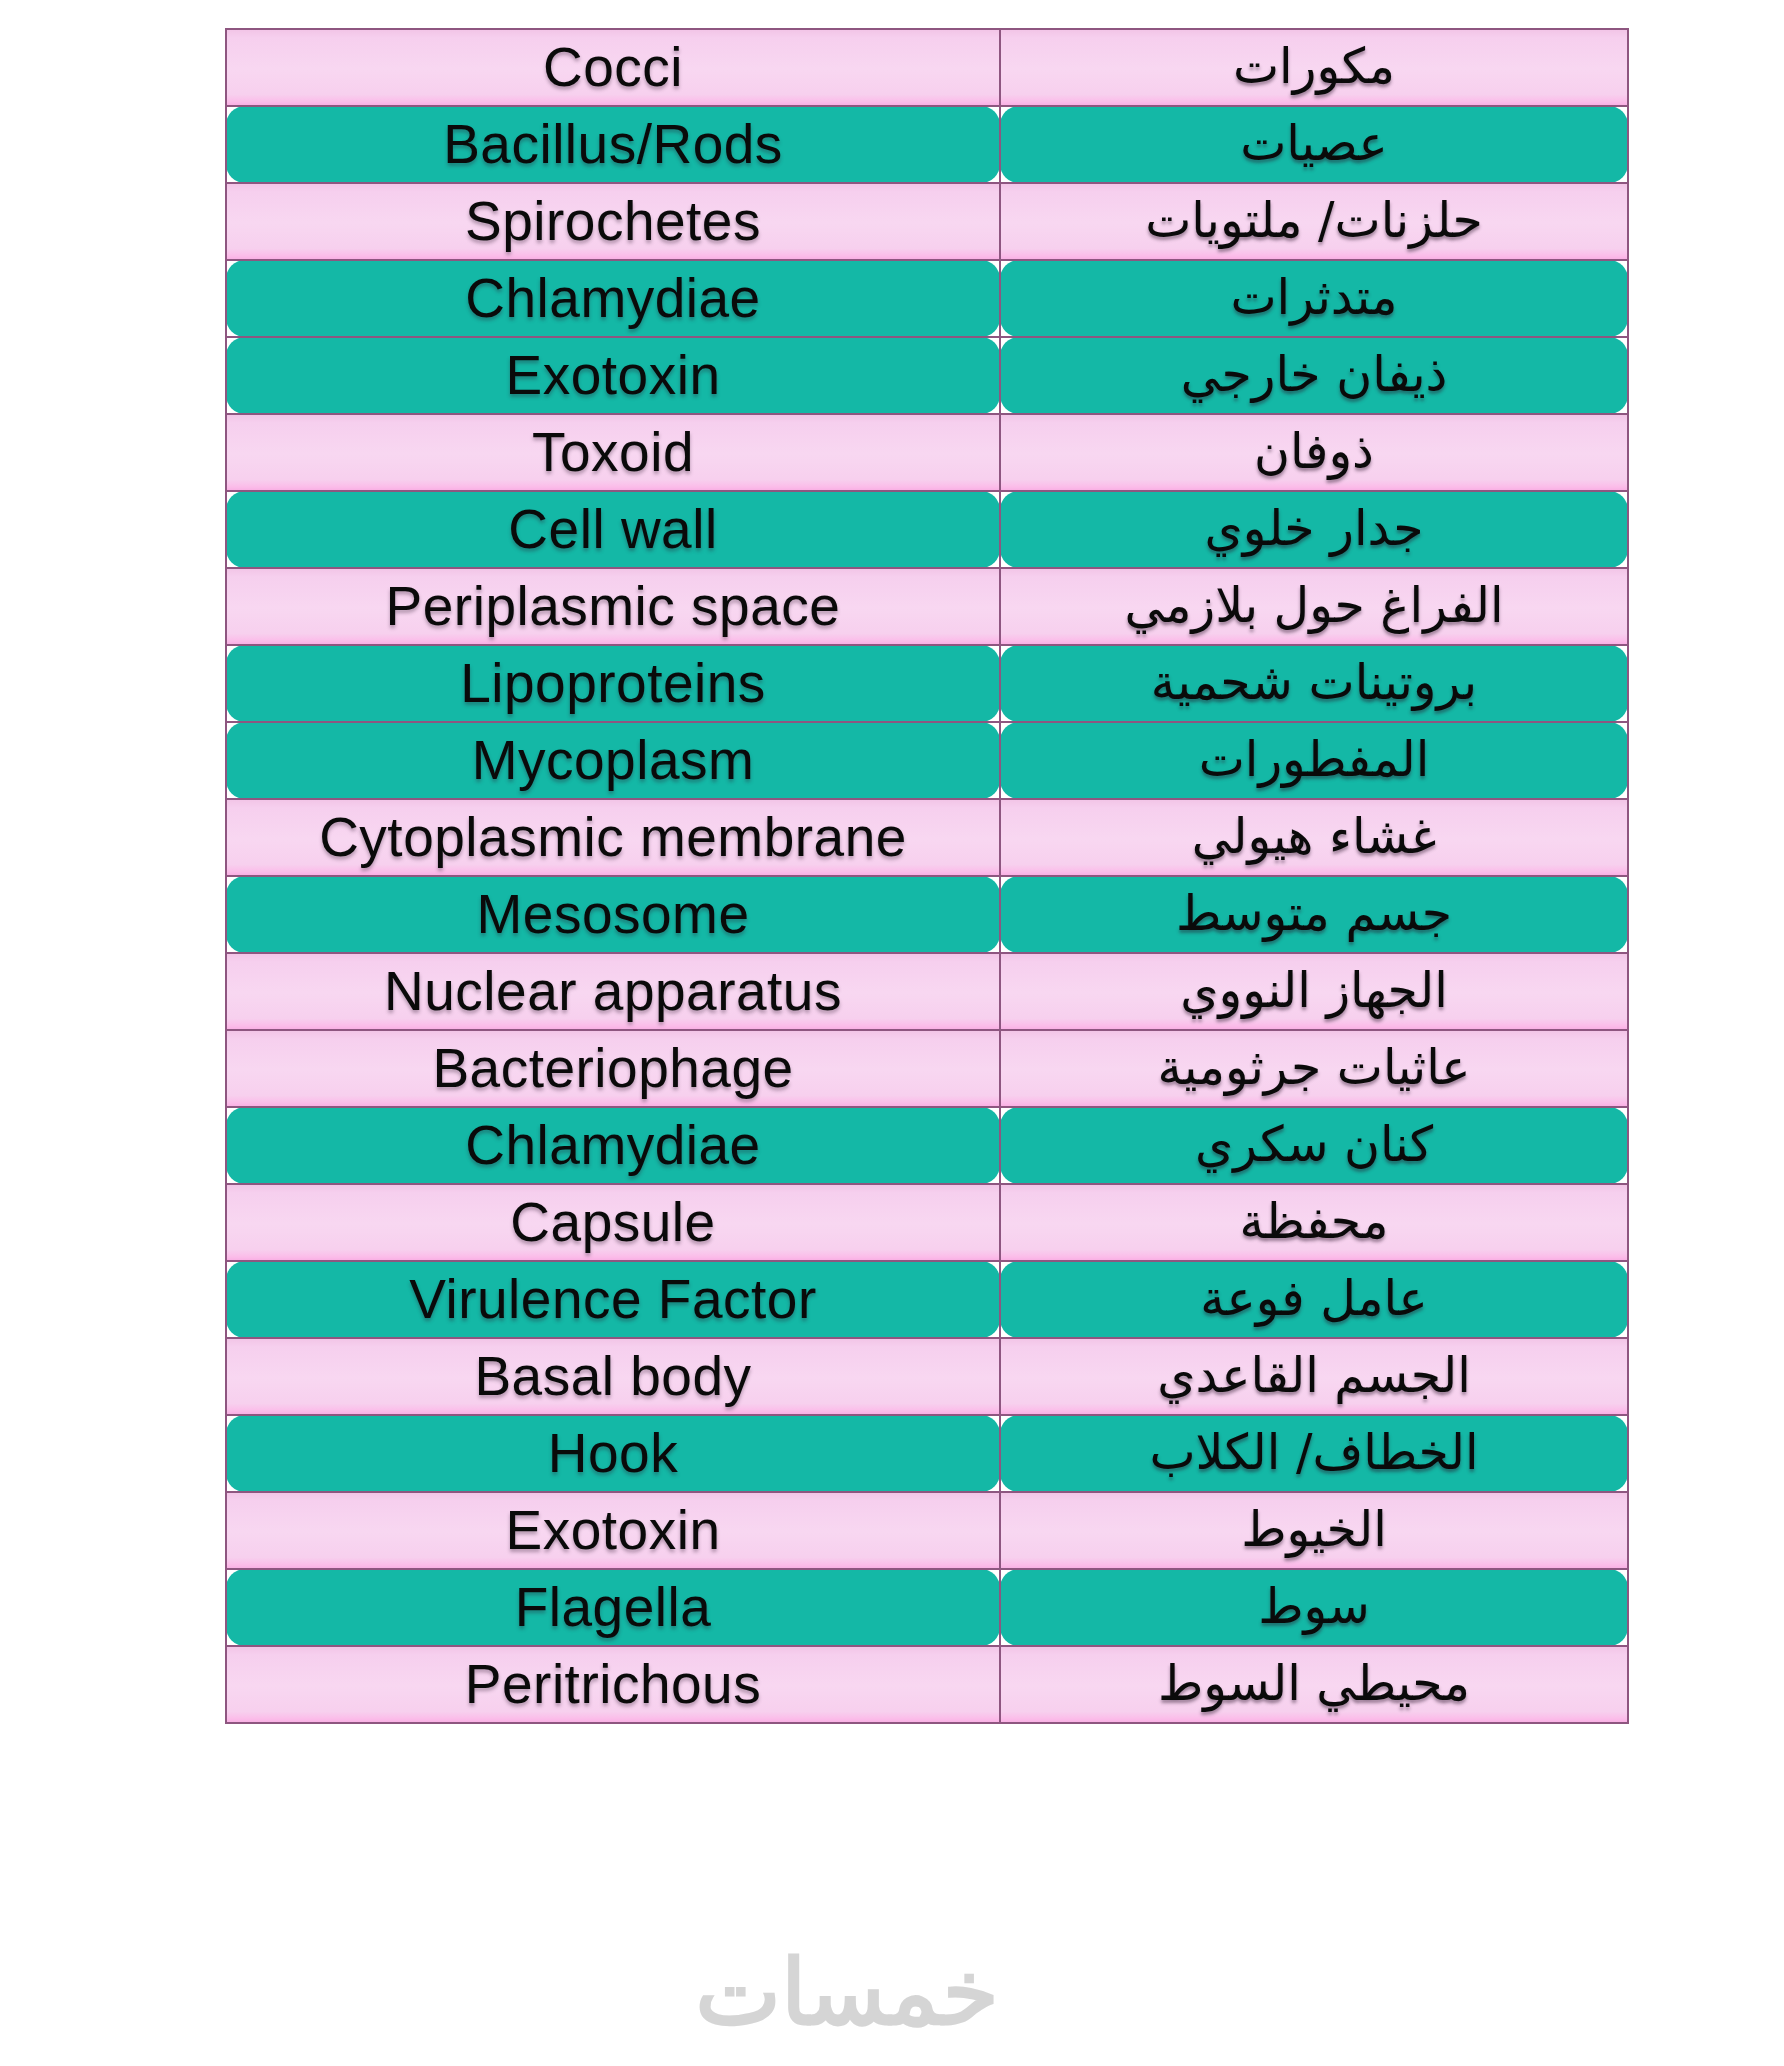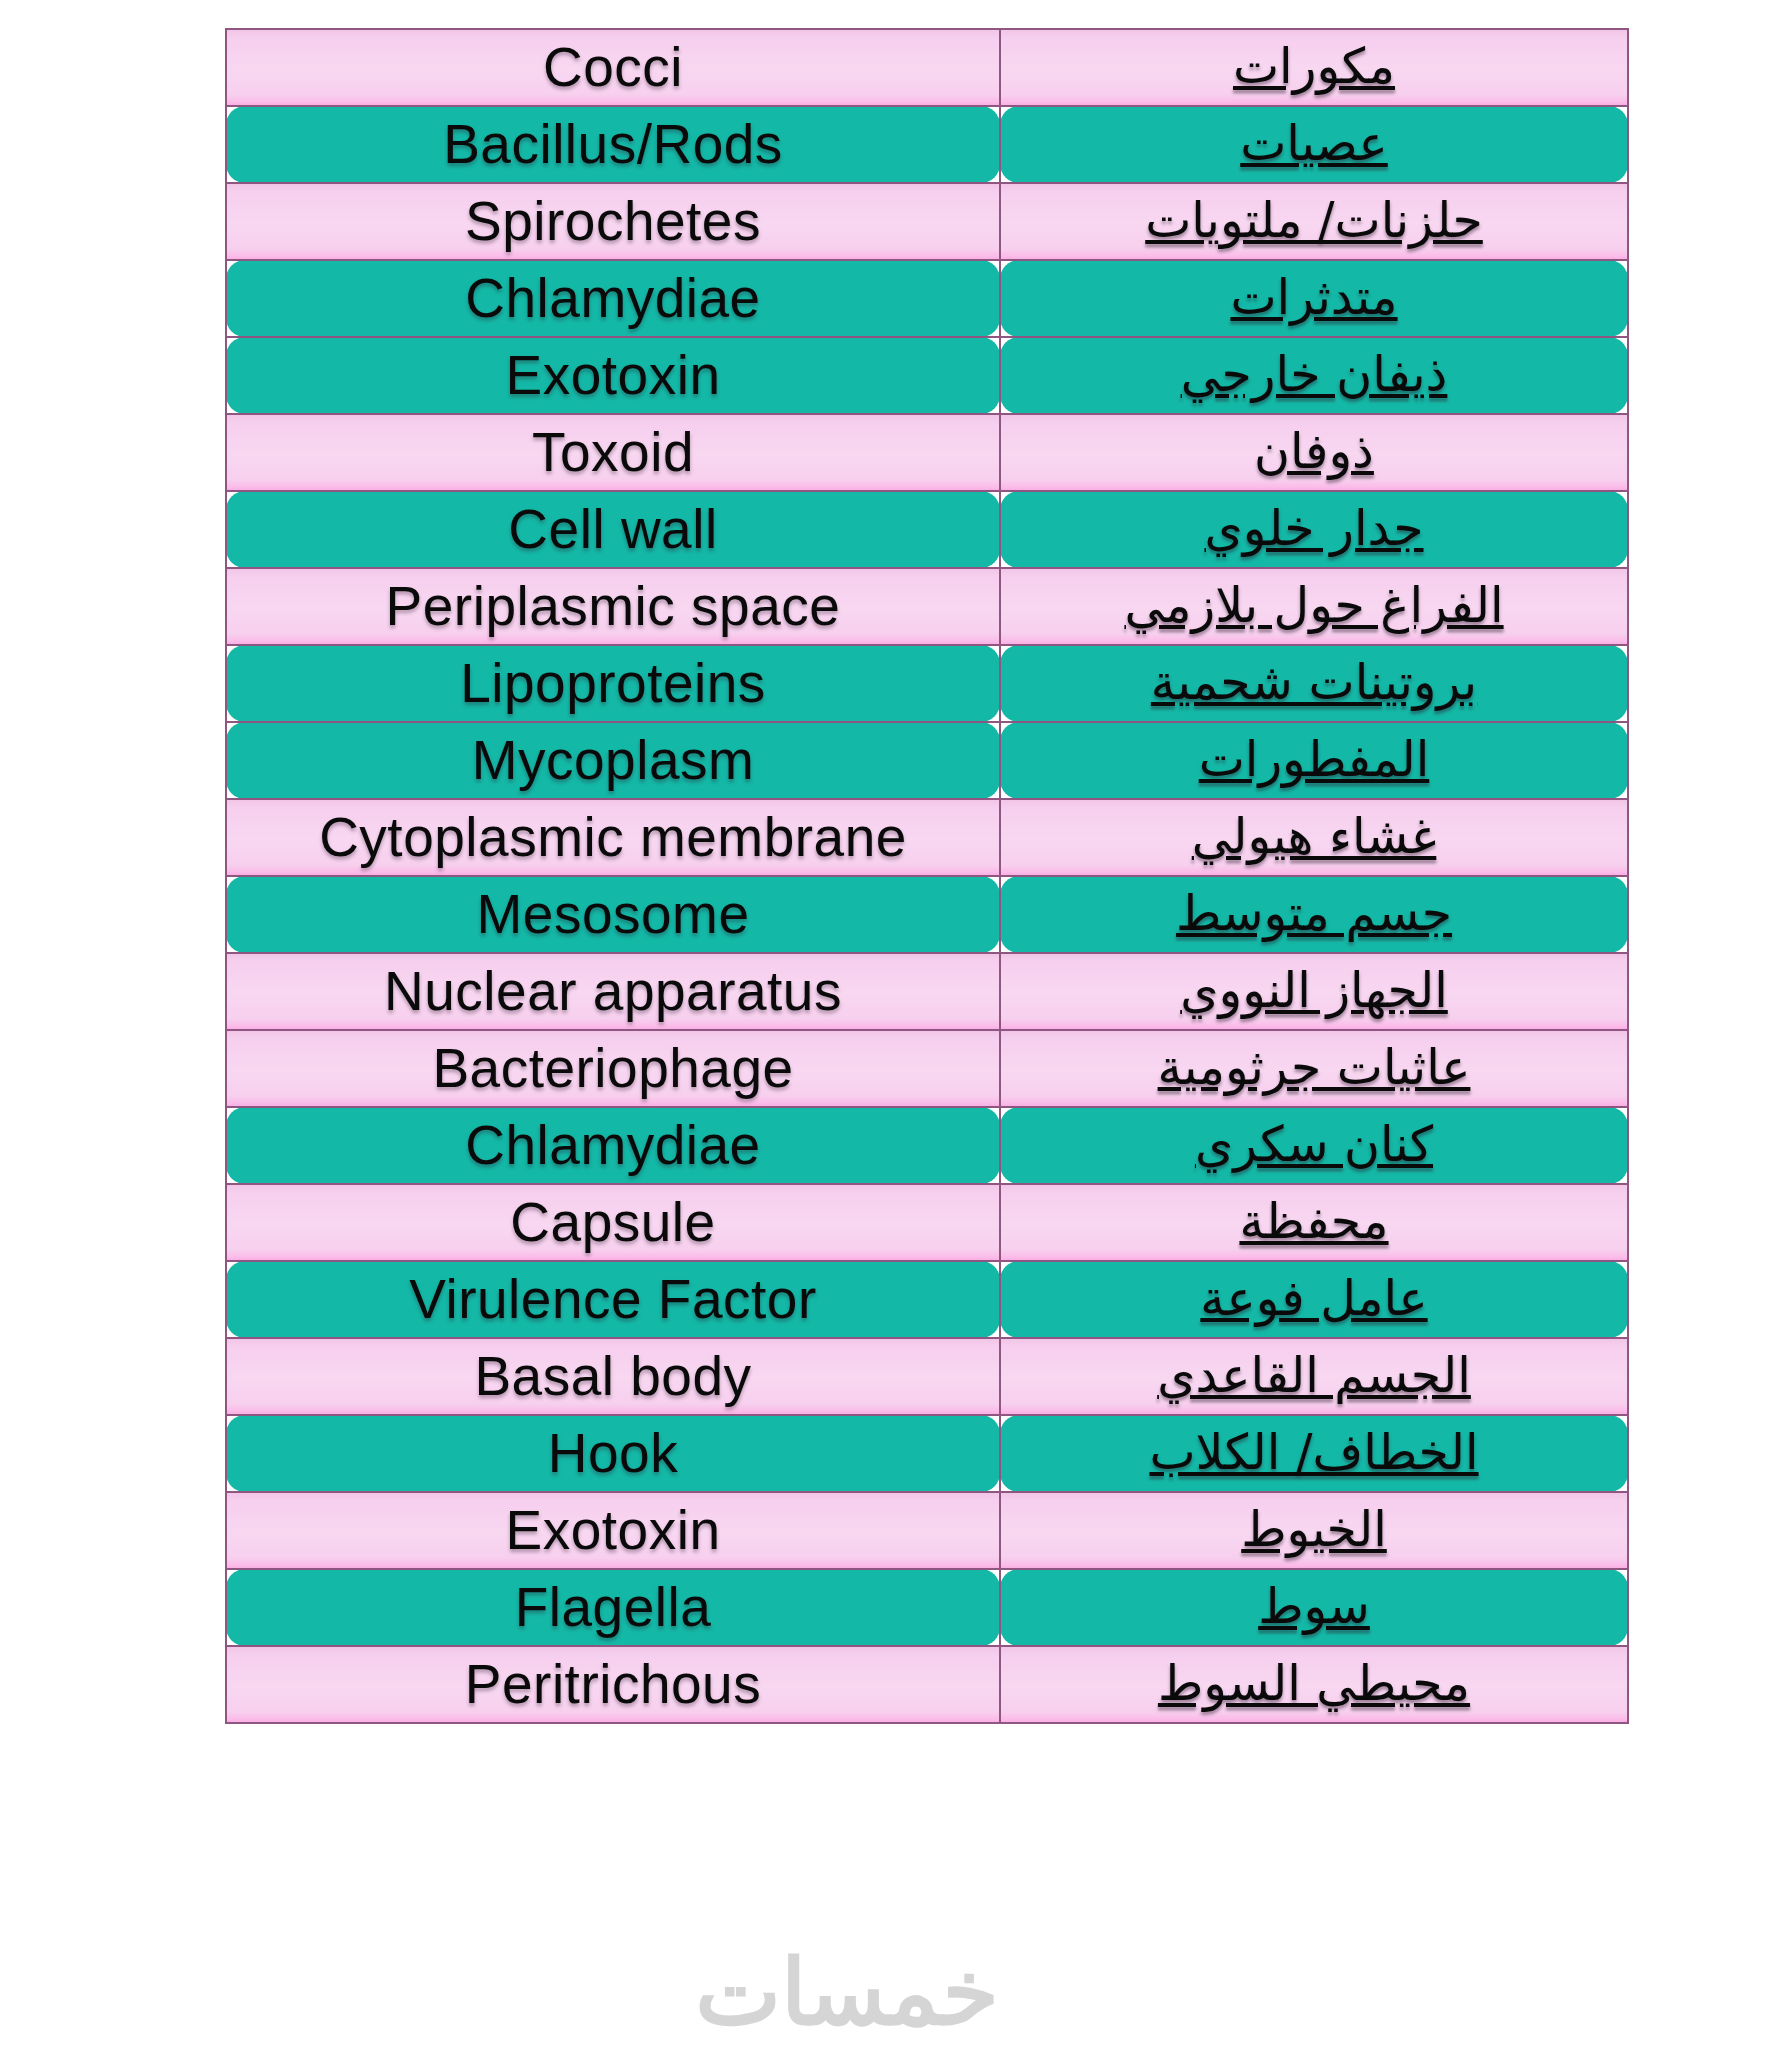--- a/index.html
+++ b/index.html
@@ -48,21 +48,20 @@
   td.ar-cell {
     width: 628px;
     direction: rtl;
     font-family: "DejaVu Sans", sans-serif;
     font-size: 49px;
     font-weight: 400;
     line-height: 1.15;
     color: #0a0a0a;
     text-shadow: 0 3.4px 3.4px rgba(45, 25, 45, 0.45);
     border-left-width: 1.5px;
-    text-decoration: underline;
   }
   tr.row-pink td {
     background: linear-gradient(180deg,
       #f2c5e7 0%,
       #f6cfee 10%,
       #f8d7f1 52%,
       #f7d0ee 86%,
       #fbbce9 96%,
       #f9b0e4 100%);
   }

